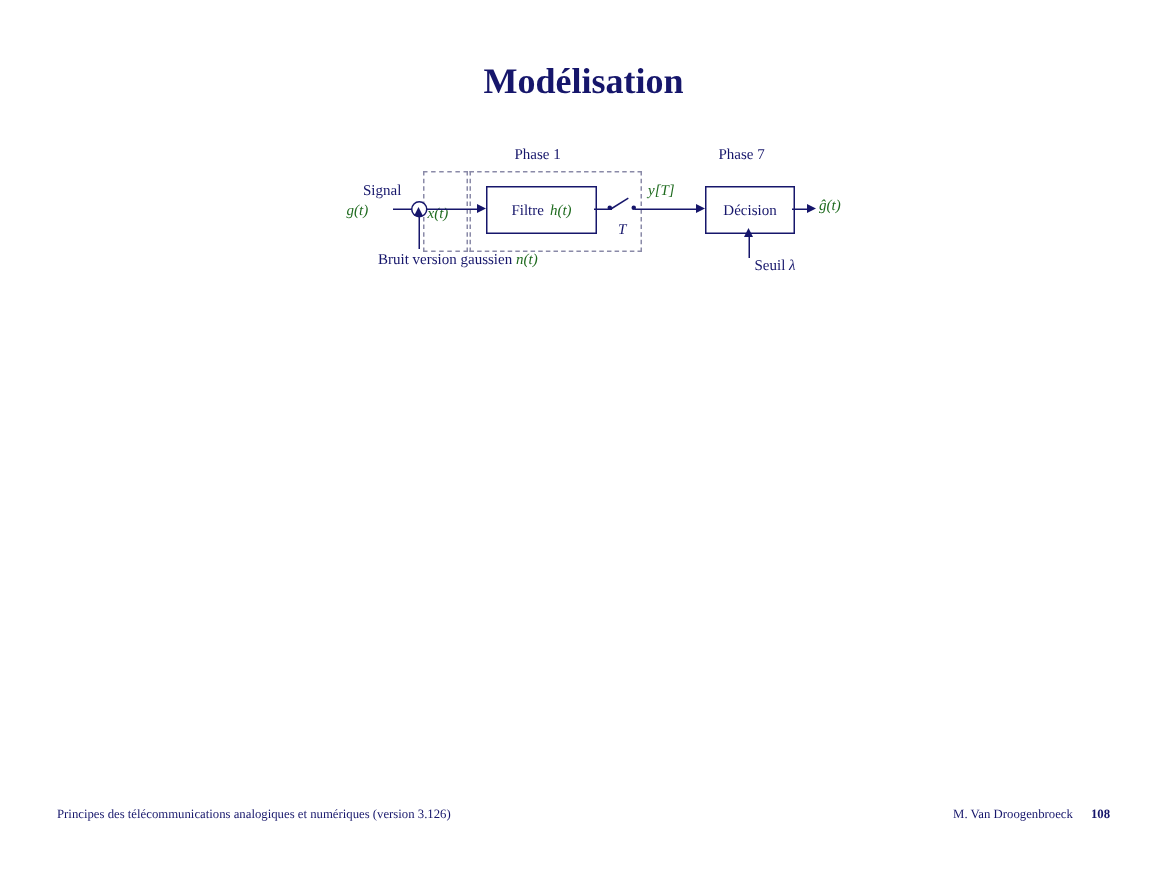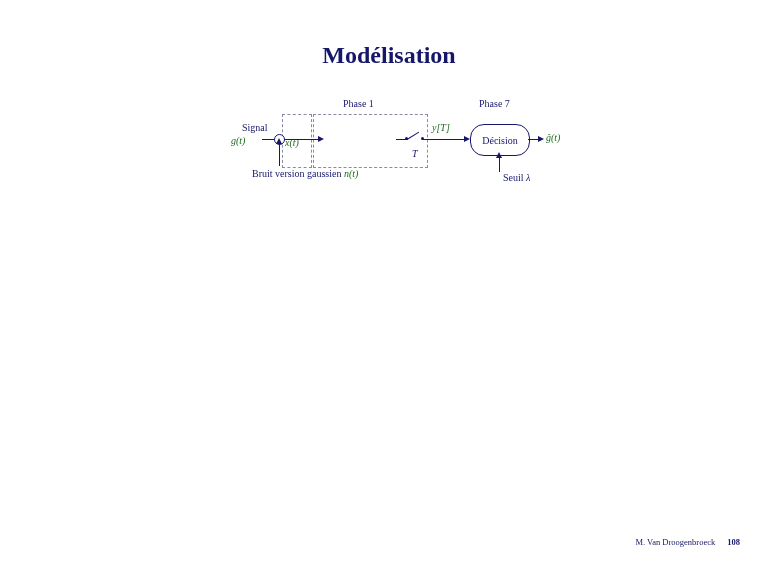--- a/index.html
+++ b/index.html
@@ -185,44 +185,50 @@
     <div class="lbl lbl-green" style="left:285px; top:31px;margin-top:16px;">x(t)</div>
 
     <div class="line" style="left:284px; top:49px; width:38px;"></div>
     <div class="arrow-head" style="left:318px; top:46px;"></div>
 
     <div class="vline" style="left:279px; top:50px; height:26px;"></div>
     <div class="arrow-head-up" style="left:276px; top:48px;"></div>
     <div class="lbl lbl-dark" style="left:232px; top:78px;">Bruit version gaussien</div>
     <div class="lbl lbl-green" style="left:344px; top:78px;">n(t)</div>
 
+    <div class="block" style="left:324px; top:34px; width:72px; height:30px;">
+      <span>Filtre</span>
+      <span style="width:4px;"></span>
+      <span class="lbl-green" style="position:static; font-size:10px;">h(t)</span>
+    </div>
 
     <div class="line" style="left:396px; top:49px; width:12px;"></div>
 
     <div class="sum-circle" style="left:405px; top:47px; width:3px; height:3px; border-radius:50%; background:#16166b; border:none;"></div>
     <div class="switch-arm" style="left:407px; top:49px;"></div>
     <div class="sum-circle" style="left:421px; top:47px; width:3px; height:3px; border-radius:50%; background:#16166b; border:none;"></div>
 
     <div class="lbl italic" style="left:412px; top:58px;">T</div>
 
     <div class="lbl lbl-green" style="left:432px; top:32px;">y[T]</div>
 
     <div class="line" style="left:423px; top:49px; width:45px;"></div>
     <div class="arrow-head" style="left:464px; top:46px;"></div>
 
-    <div class="block" style="left:470px; top:34px; width:58px; height:30px;border-radius:14px;">Décision</div>
+    <div class="block" style="left:470px; top:34px; width:58px; height:30px;">Décision</div>
 
     <div class="vline" style="left:499px; top:66px; height:16px;"></div>
     <div class="arrow-head-up" style="left:496px; top:62px;"></div>
     <div class="lbl lbl-dark" style="left:483px; top:82px;"><span>Seuil</span> <span class="italic">λ</span></div>
 
     <div class="line" style="left:528px; top:49px; width:14px;"></div>
     <div class="arrow-head" style="left:538px; top:46px;"></div>
     <div class="lbl lbl-green" style="left:546px; top:42px;">ĝ(t)</div>
 
   </div>
 
 
+  <div class="footer-left">Principes des télécommunications analogiques et numériques (version 3.126)</div>
   <div class="footer-right">
     <span>M. Van Droogenbroeck</span><span class="page-num">108</span>
   </div>
 
 </div>
 
 </body></html>

